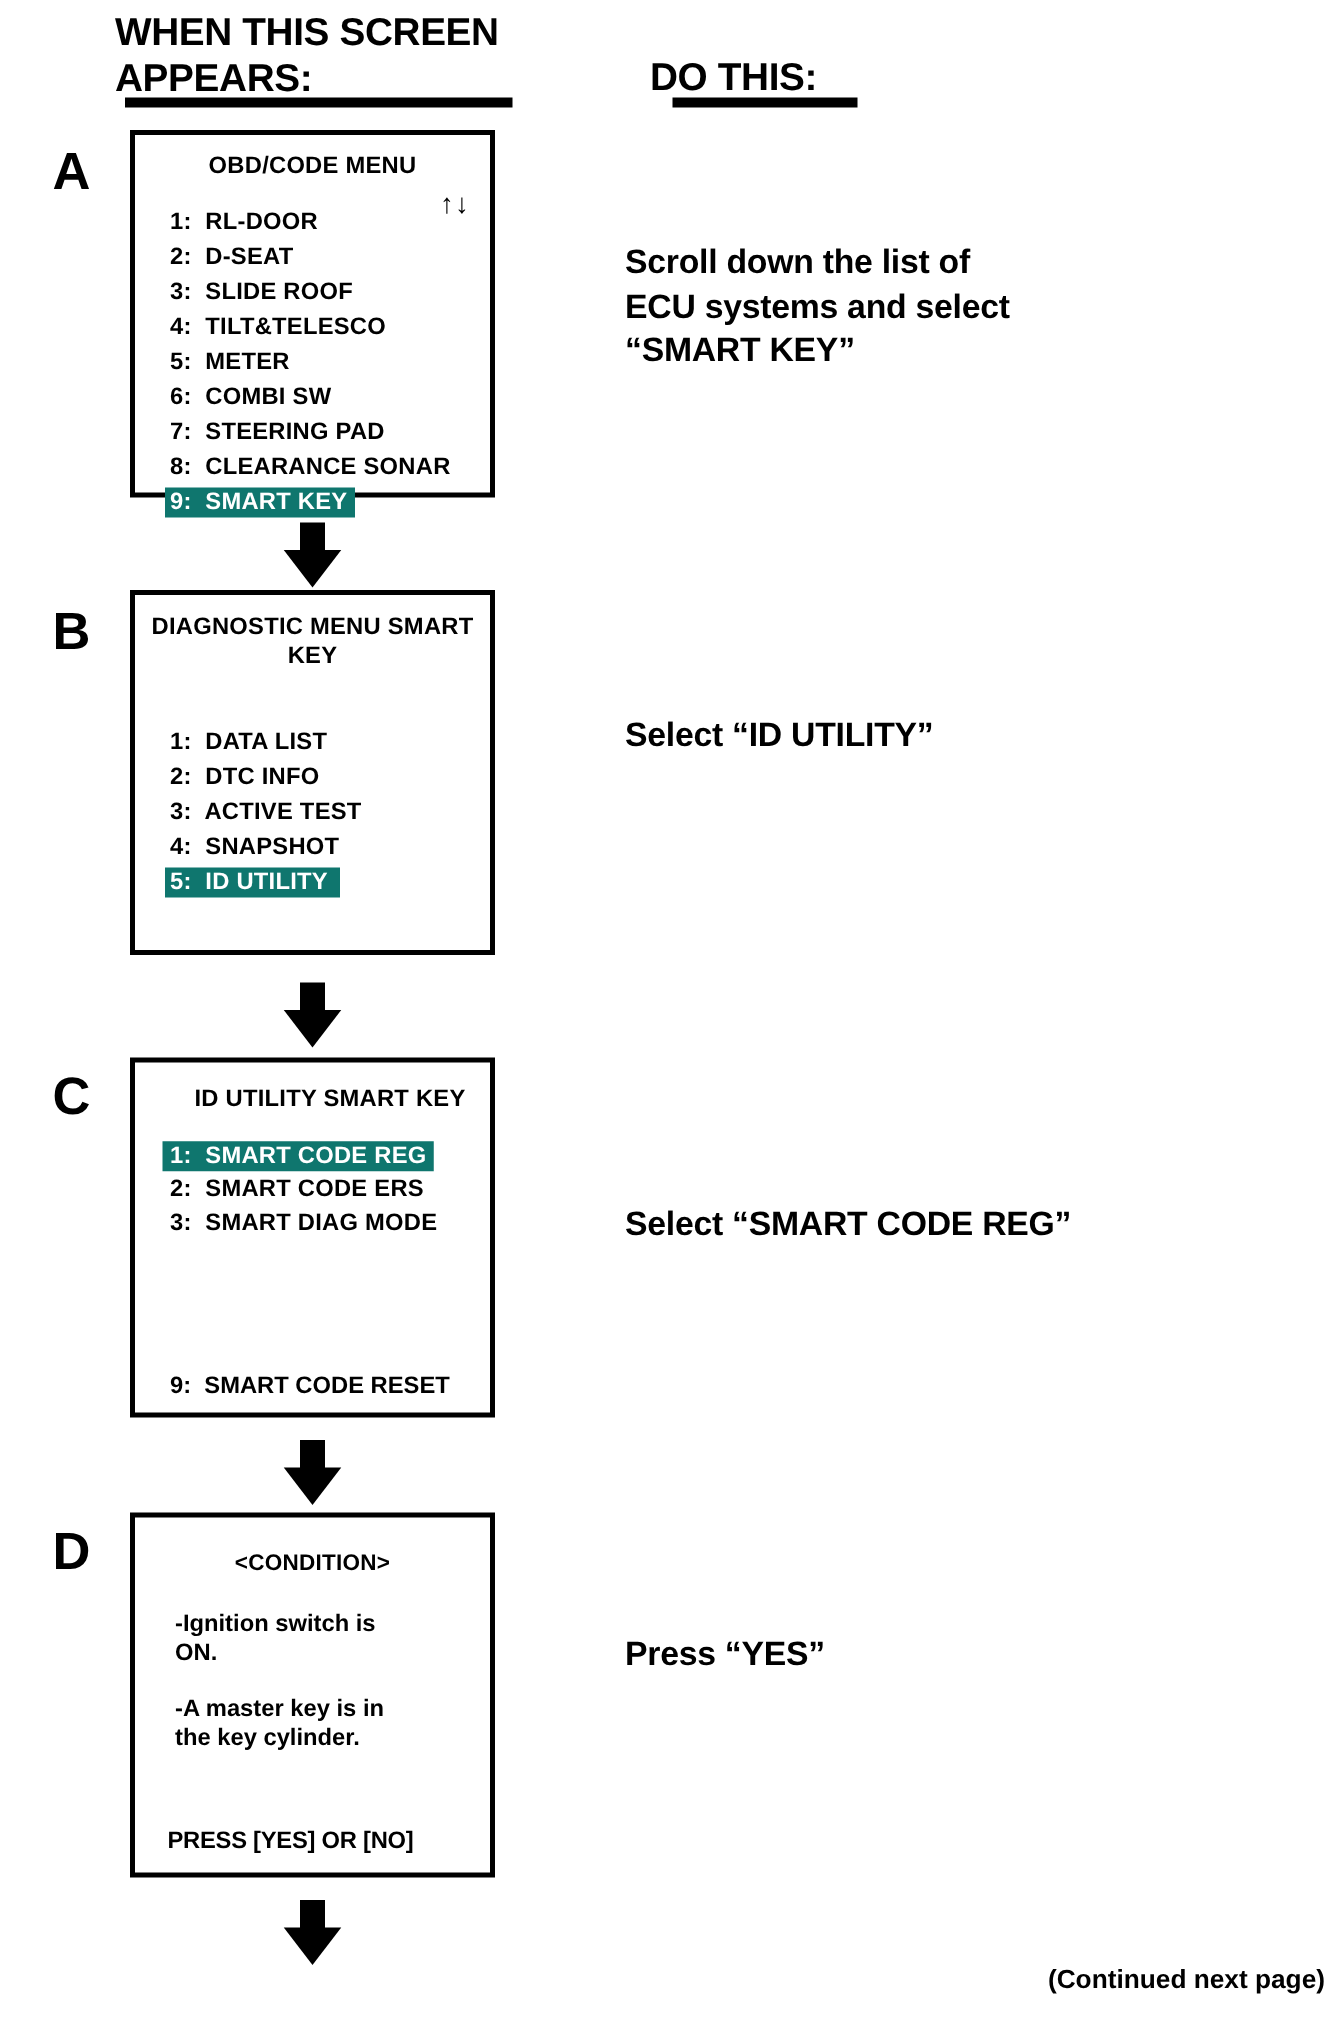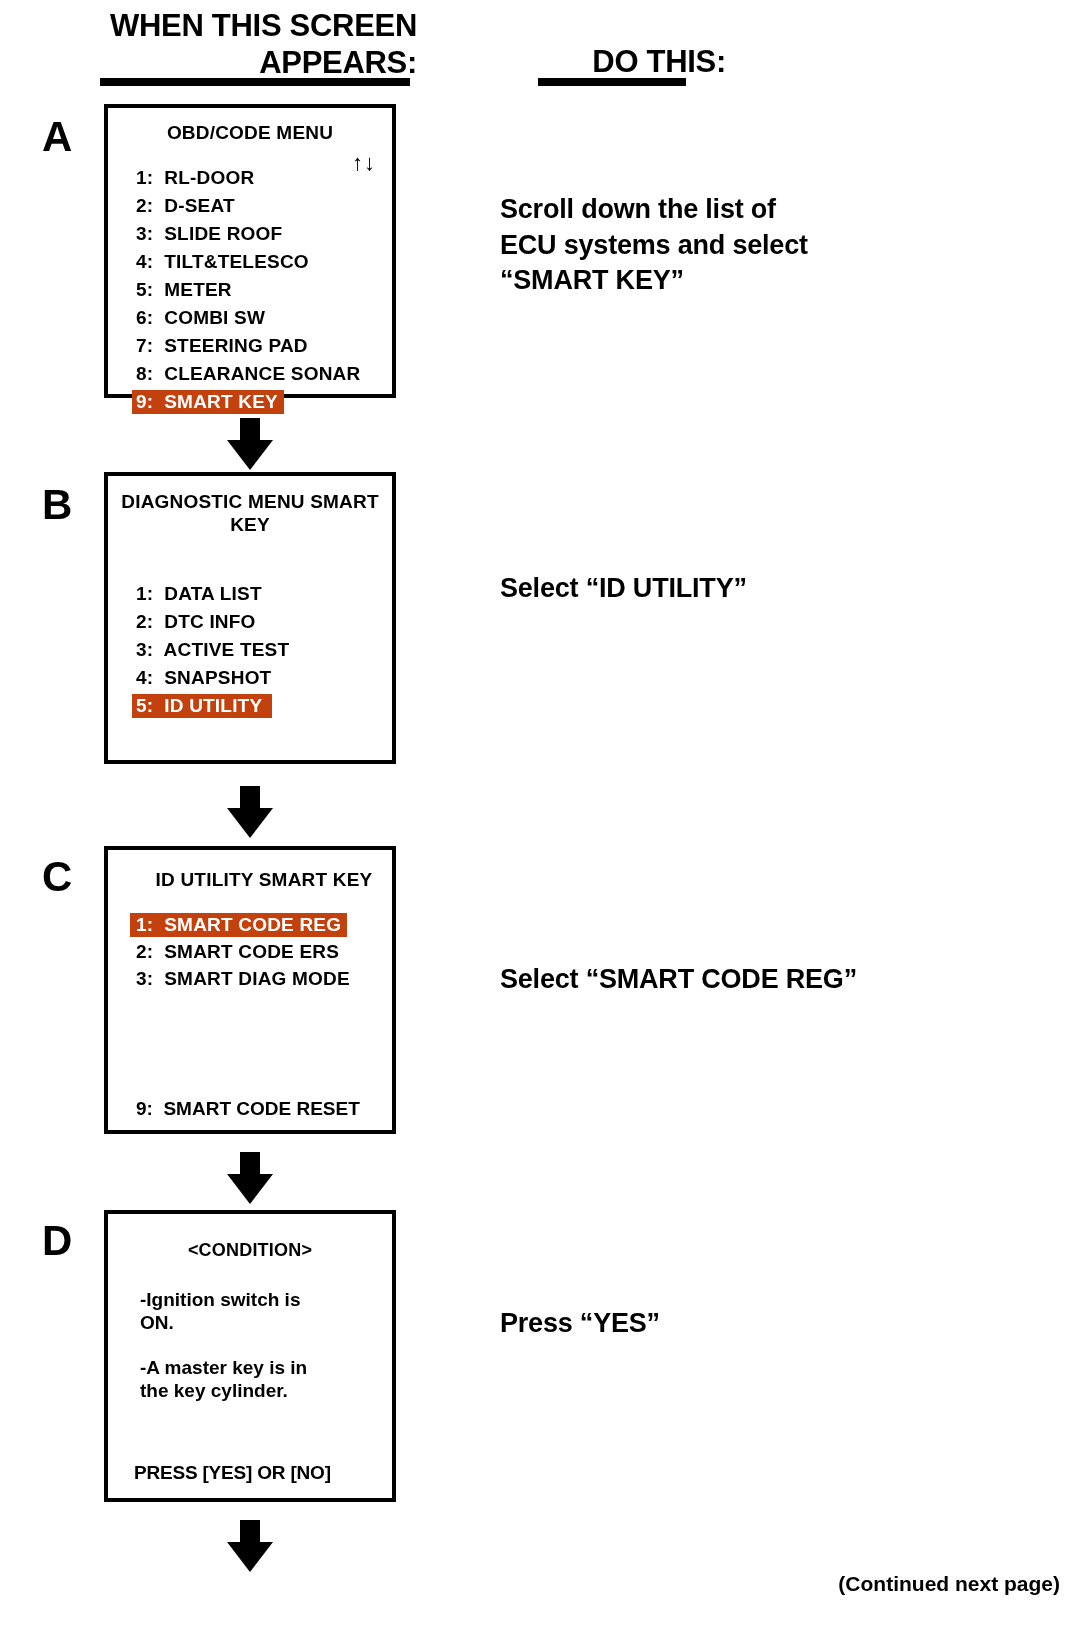--- a/index.html
+++ b/index.html
@@ -13,21 +13,21 @@
     position: relative;
     font-family: "Liberation Sans", sans-serif;
     color: #000000;
     overflow: hidden;
   }
 
   
   .col-head {
     position: absolute;
     font-weight: bold;
-    text-align: right;
+    text-align: left;
     line-height: 1.18;
     letter-spacing: -0.3px;
   }
   #head-left {
     left: 92px;
     top: 8px;
     width: 325px;
     font-size: 31px;
   }
   #head-right {
@@ -74,21 +74,21 @@
   .menu-row {
     font-size: 19px;
     font-weight: bold;
     letter-spacing: 0.2px;
     line-height: 1.0;
     white-space: pre;
     display: inline-block;
     padding: 2px 4px 3px 4px;
   }
   .menu-row.sel {
-    background: #c2410c;
+    background: #0f766e;
     color: #fff;
   }
   .row-wrap { display: block; }
 
   .scroll-arrows {
     position: absolute;
     right: 16px;
     font-size: 22px;
     font-weight: bold;
     letter-spacing: 1px;

